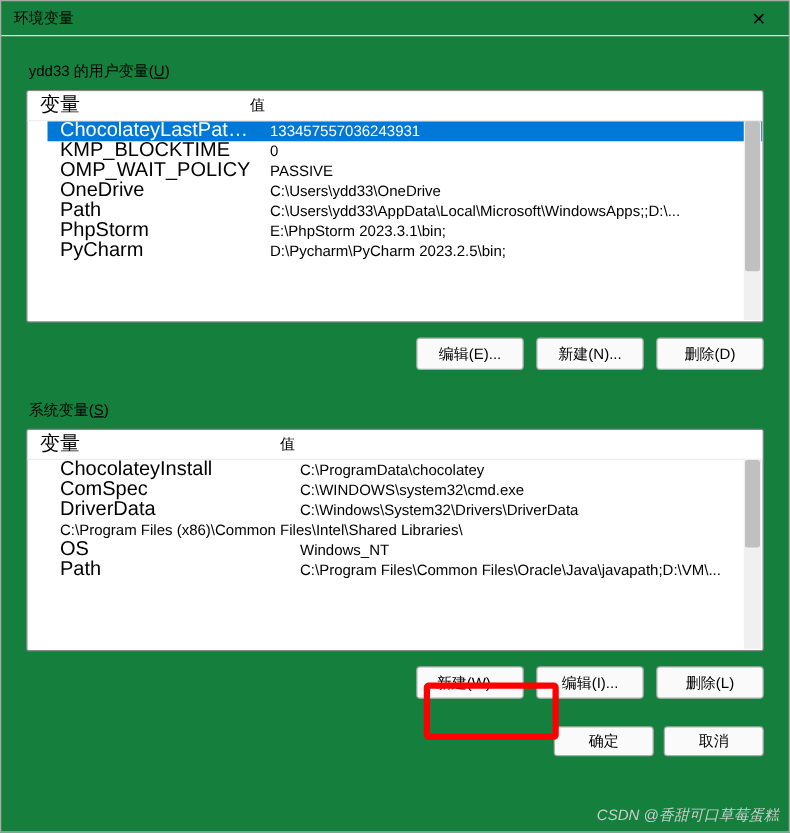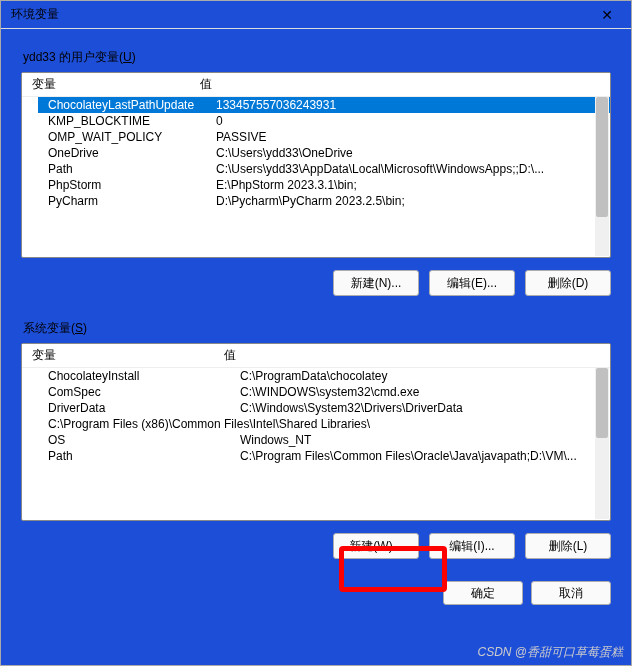--- a/index.html
+++ b/index.html
@@ -8,21 +8,21 @@
       font-size: 12px;
       background: #f0f0f0;
       width: 632px;
       height: 666px;
       overflow: hidden;
       position: relative;
     }
     .dialog {
       width: 632px;
       height: 666px;
-      background: #1d4ed8;
+      background: #15803d;
       border: 1px solid #aaa;
       position: relative;
     }
     .titlebar {
       height: 28px;
       display: flex;
       align-items: center;
       justify-content: space-between;
       padding: 0 8px 0 10px;
       border-bottom: 1px solid #ddd;
@@ -56,21 +56,21 @@
     .list-header {
       display: flex;
       height: 24px;
       align-items: center;
       background: #fff;
       border-bottom: 1px solid #eee;
     }
     .col-var {
       width: 168px;
       padding-left: 10px;
-      font-size: 12px;
+      font-size: 16px;
     }
     .col-val {
       flex: 1;
       padding-left: 10px;
       font-size: 12px;
     }
     .list-body {
       overflow-y: auto;
       height: 160px;
     }
@@ -211,24 +211,24 @@
           <div class="col-val">D:\Pycharm\PyCharm 2023.2.5\bin;</div>
         </div>
       </div>
       <div class="scrollbar-track">
         <div class="scrollbar-thumb" style="height:120px;margin-top:0;"></div>
       </div>
     </div>
 
     <div class="button-row">
       <button class="btn">
+          <span>编辑(E)...</span>
+        </button>
+      <button class="btn">
           <span>新建(N)...</span>
-        </button>
-      <button class="btn">
-          <span>编辑(E)...</span>
         </button>
       <button class="btn">
           <span>删除(D)</span>
         </button>
     </div>
 
     <div class="group-label">
       <span>系统变量(</span><span class="un">S</span><span>)</span>
     </div>
 

